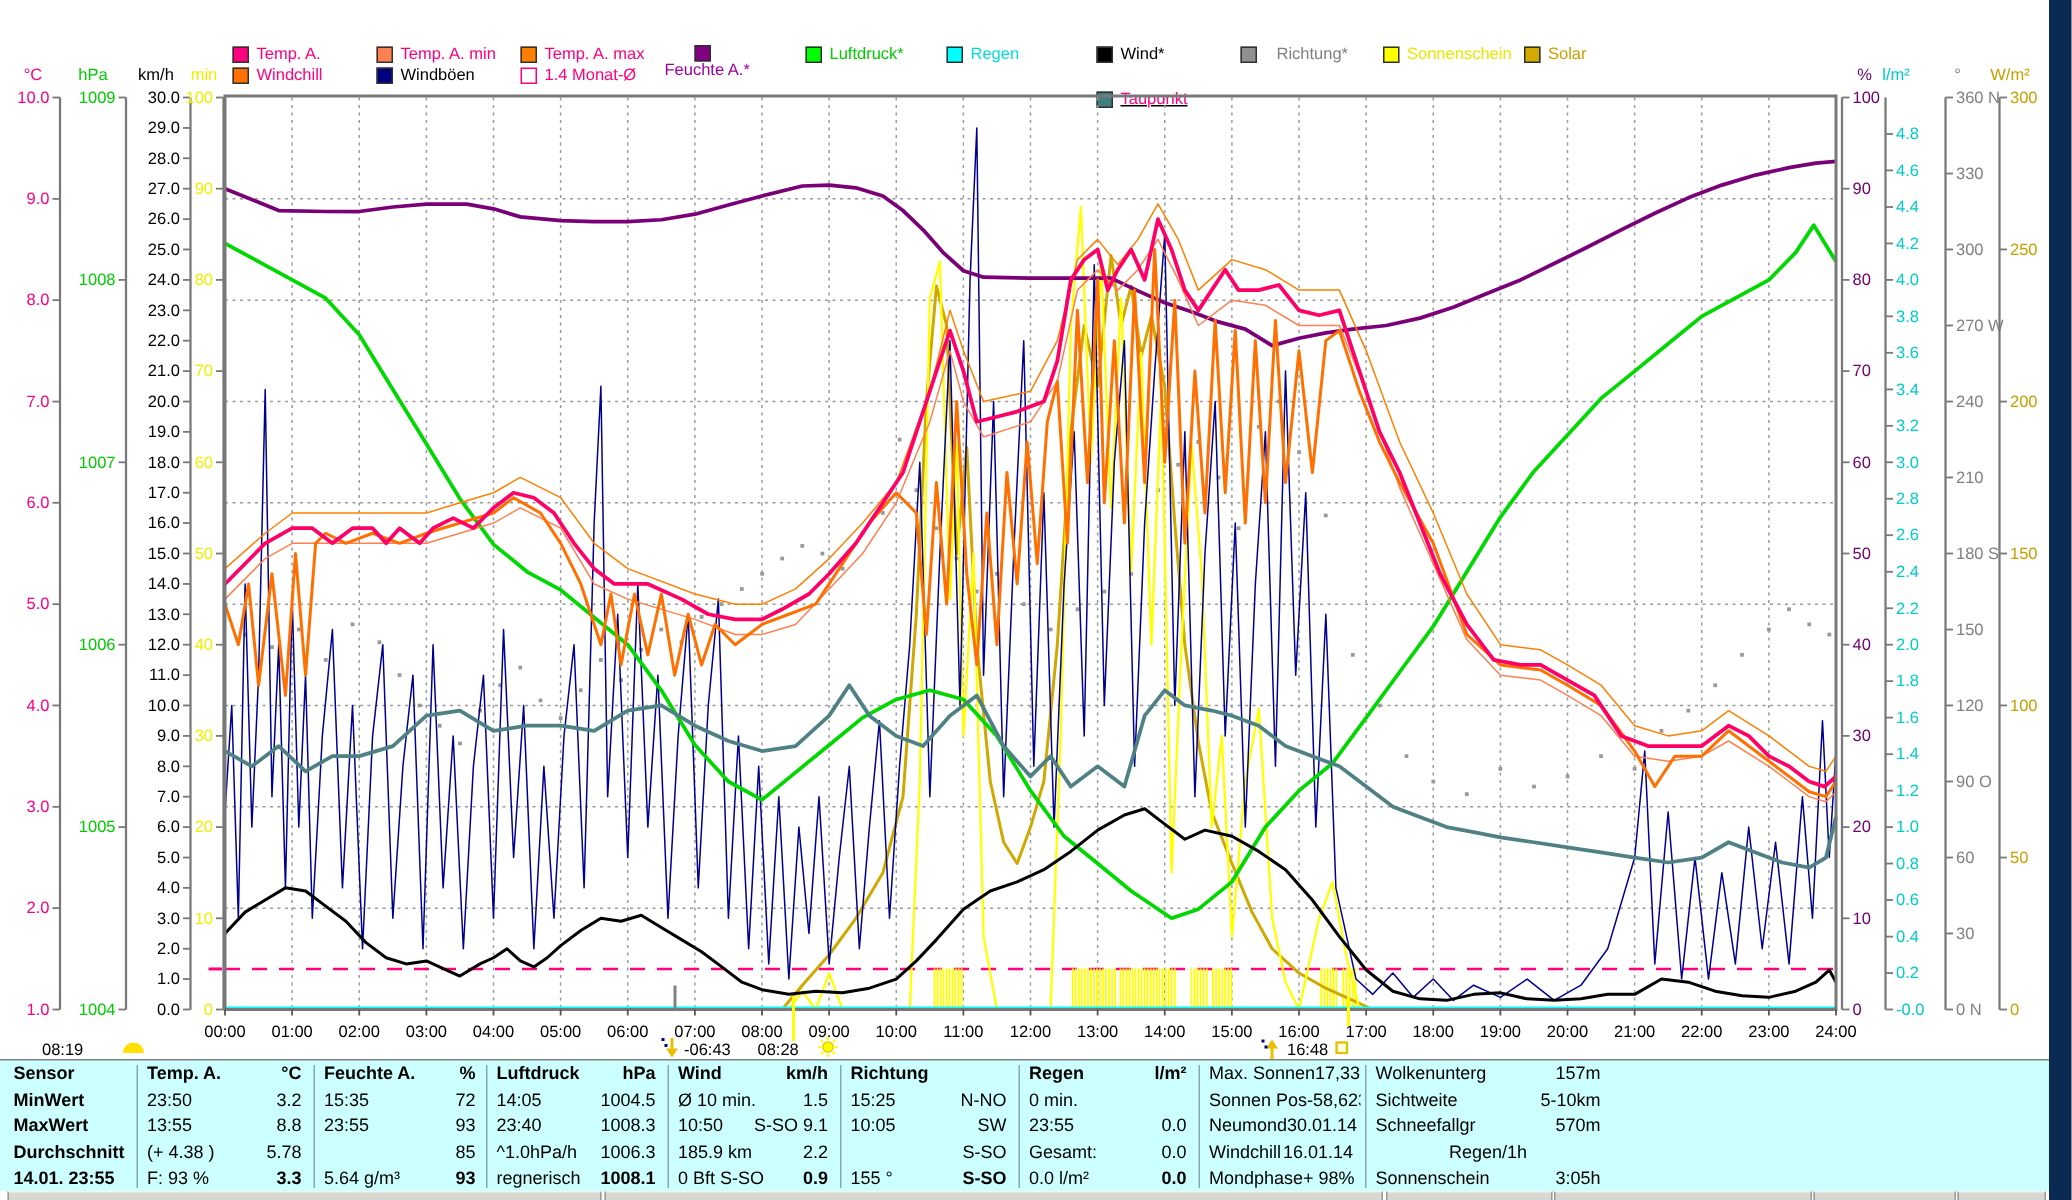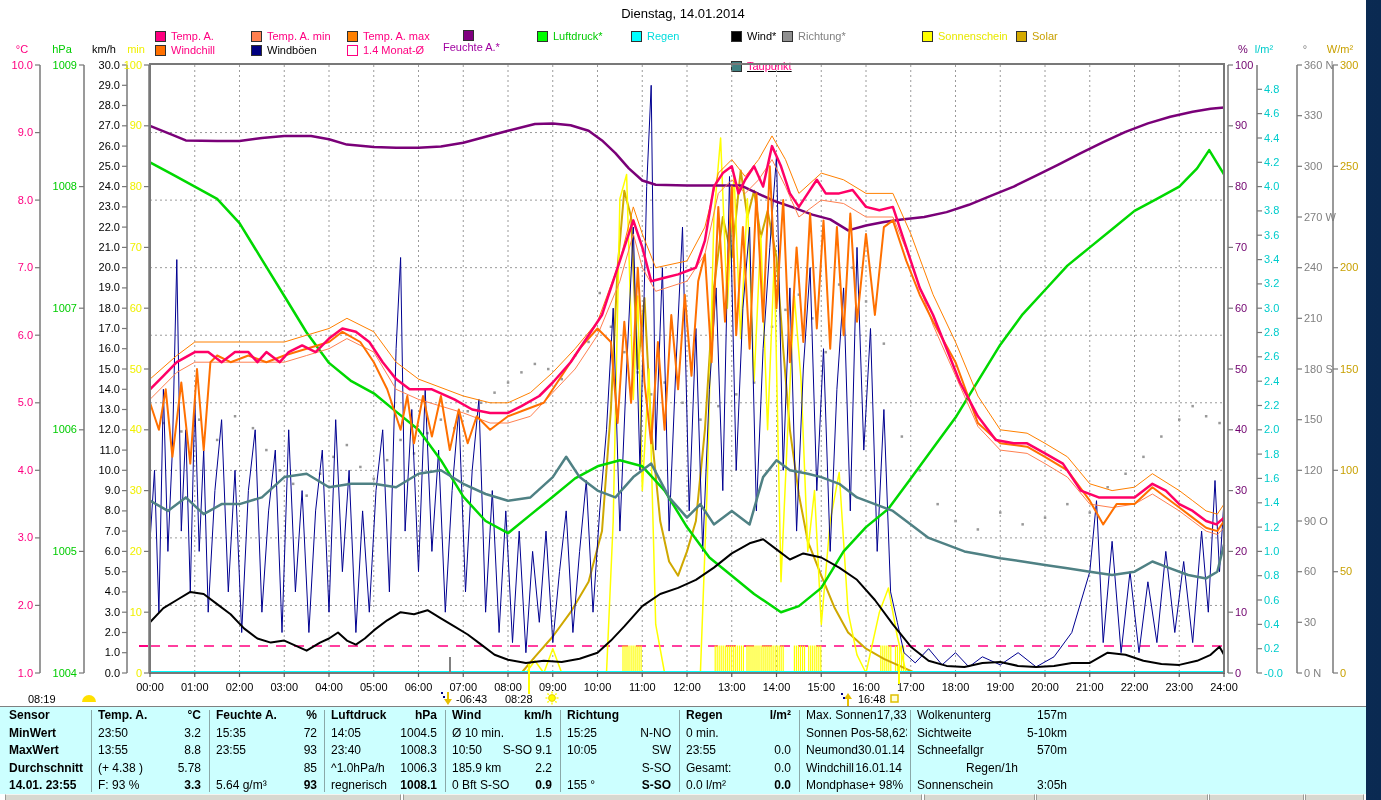--- a/index.html
+++ b/index.html
@@ -18,21 +18,20 @@
   .tsep{position:absolute;top:3px;height:82px;width:1px;background:#8aa8a8;}
   .hdr{font-weight:bold;}
   #statusbar{position:absolute;left:0;top:794px;width:1366px;height:6px;background:#ffffff;}
   .seg{position:absolute;top:0;height:8px;background:#d8d8d0;border:1px solid #9a9a94;border-top-color:#f4f4f0;}
 </style>
 </head>
 <body>
 
 <div id="screen">
   <div id="app">
-    <div id="title">Dienstag, 14.01.2014</div>
     <div id="legend">
         <div class="lg-item" style="left: 155px; top: 30px;">
           <span class="lg-swatch" style="background: rgb(255, 0, 128);"></span>
           <span style="color: rgb(255, 0, 128);">Temp. A.</span>
         </div>
         <div class="lg-item" style="left: 251px; top: 30px;">
           <span class="lg-swatch" style="background: rgb(255, 128, 80);"></span>
           <span style="color: rgb(255, 0, 128);">Temp. A. min</span>
         </div>
         <div class="lg-item" style="left: 347px; top: 30px;">
@@ -60,21 +59,21 @@
           <span style="color: rgb(0, 0, 0);">Windböen</span>
         </div>
         <div class="lg-item" style="left: 347px; top: 44px;">
           <span class="lg-swatch" style="background: rgb(255, 255, 255); border-color: rgb(255, 0, 128);"></span>
           <span style="color: rgb(255, 0, 128);">1.4 Monat-Ø</span>
         </div>
         <div class="lg-item" style="left: 731px; top: 30px;">
           <span class="lg-swatch" style="background: rgb(0, 0, 0);"></span>
           <span style="color: rgb(0, 0, 0);">Wind*</span>
         </div>
-        <div class="lg-item" style="left: 782px; top: 30px;">
+        <div class="lg-item" style="left: 827px; top: 30px; gap: 8px;">
           <span class="lg-swatch" style="background: rgb(144, 144, 144);"></span>
           <span style="color: rgb(128, 128, 128);">Richtung*</span>
         </div>
         <div class="lg-item" style="left: 922px; top: 30px;">
           <span class="lg-swatch" style="background: rgb(255, 255, 0);"></span>
           <span style="color: rgb(232, 232, 0);">Sonnenschein</span>
         </div>
         <div class="lg-item" style="left: 1016px; top: 30px;">
           <span class="lg-swatch" style="background: rgb(212, 170, 0);"></span>
           <span style="color: rgb(200, 160, 0);">Solar</span>

